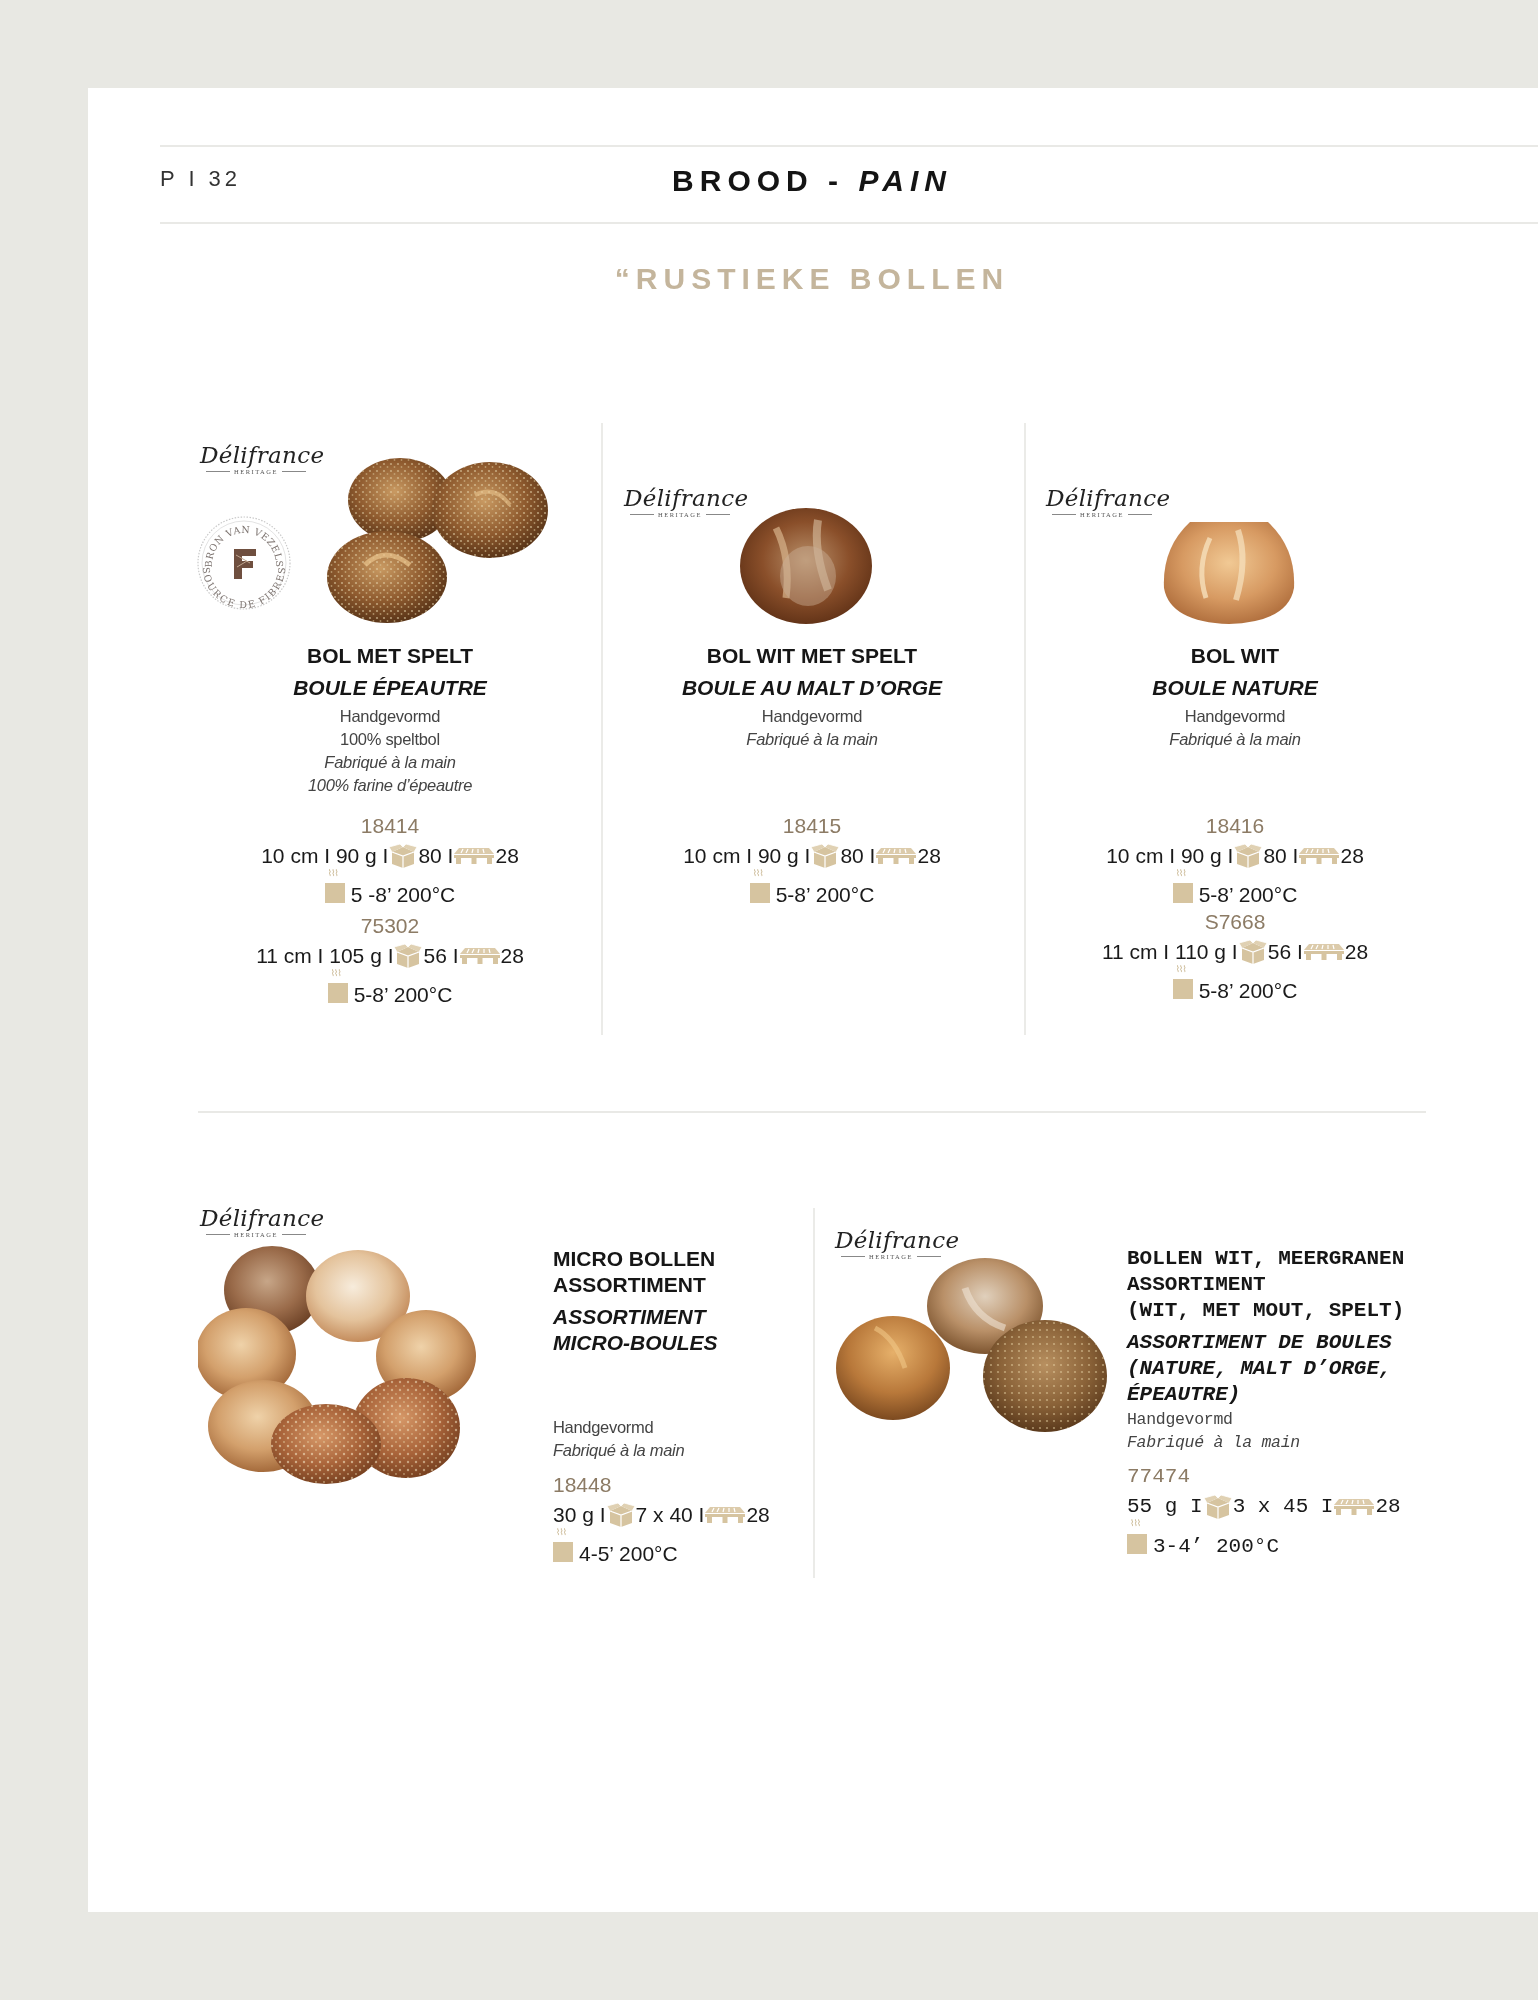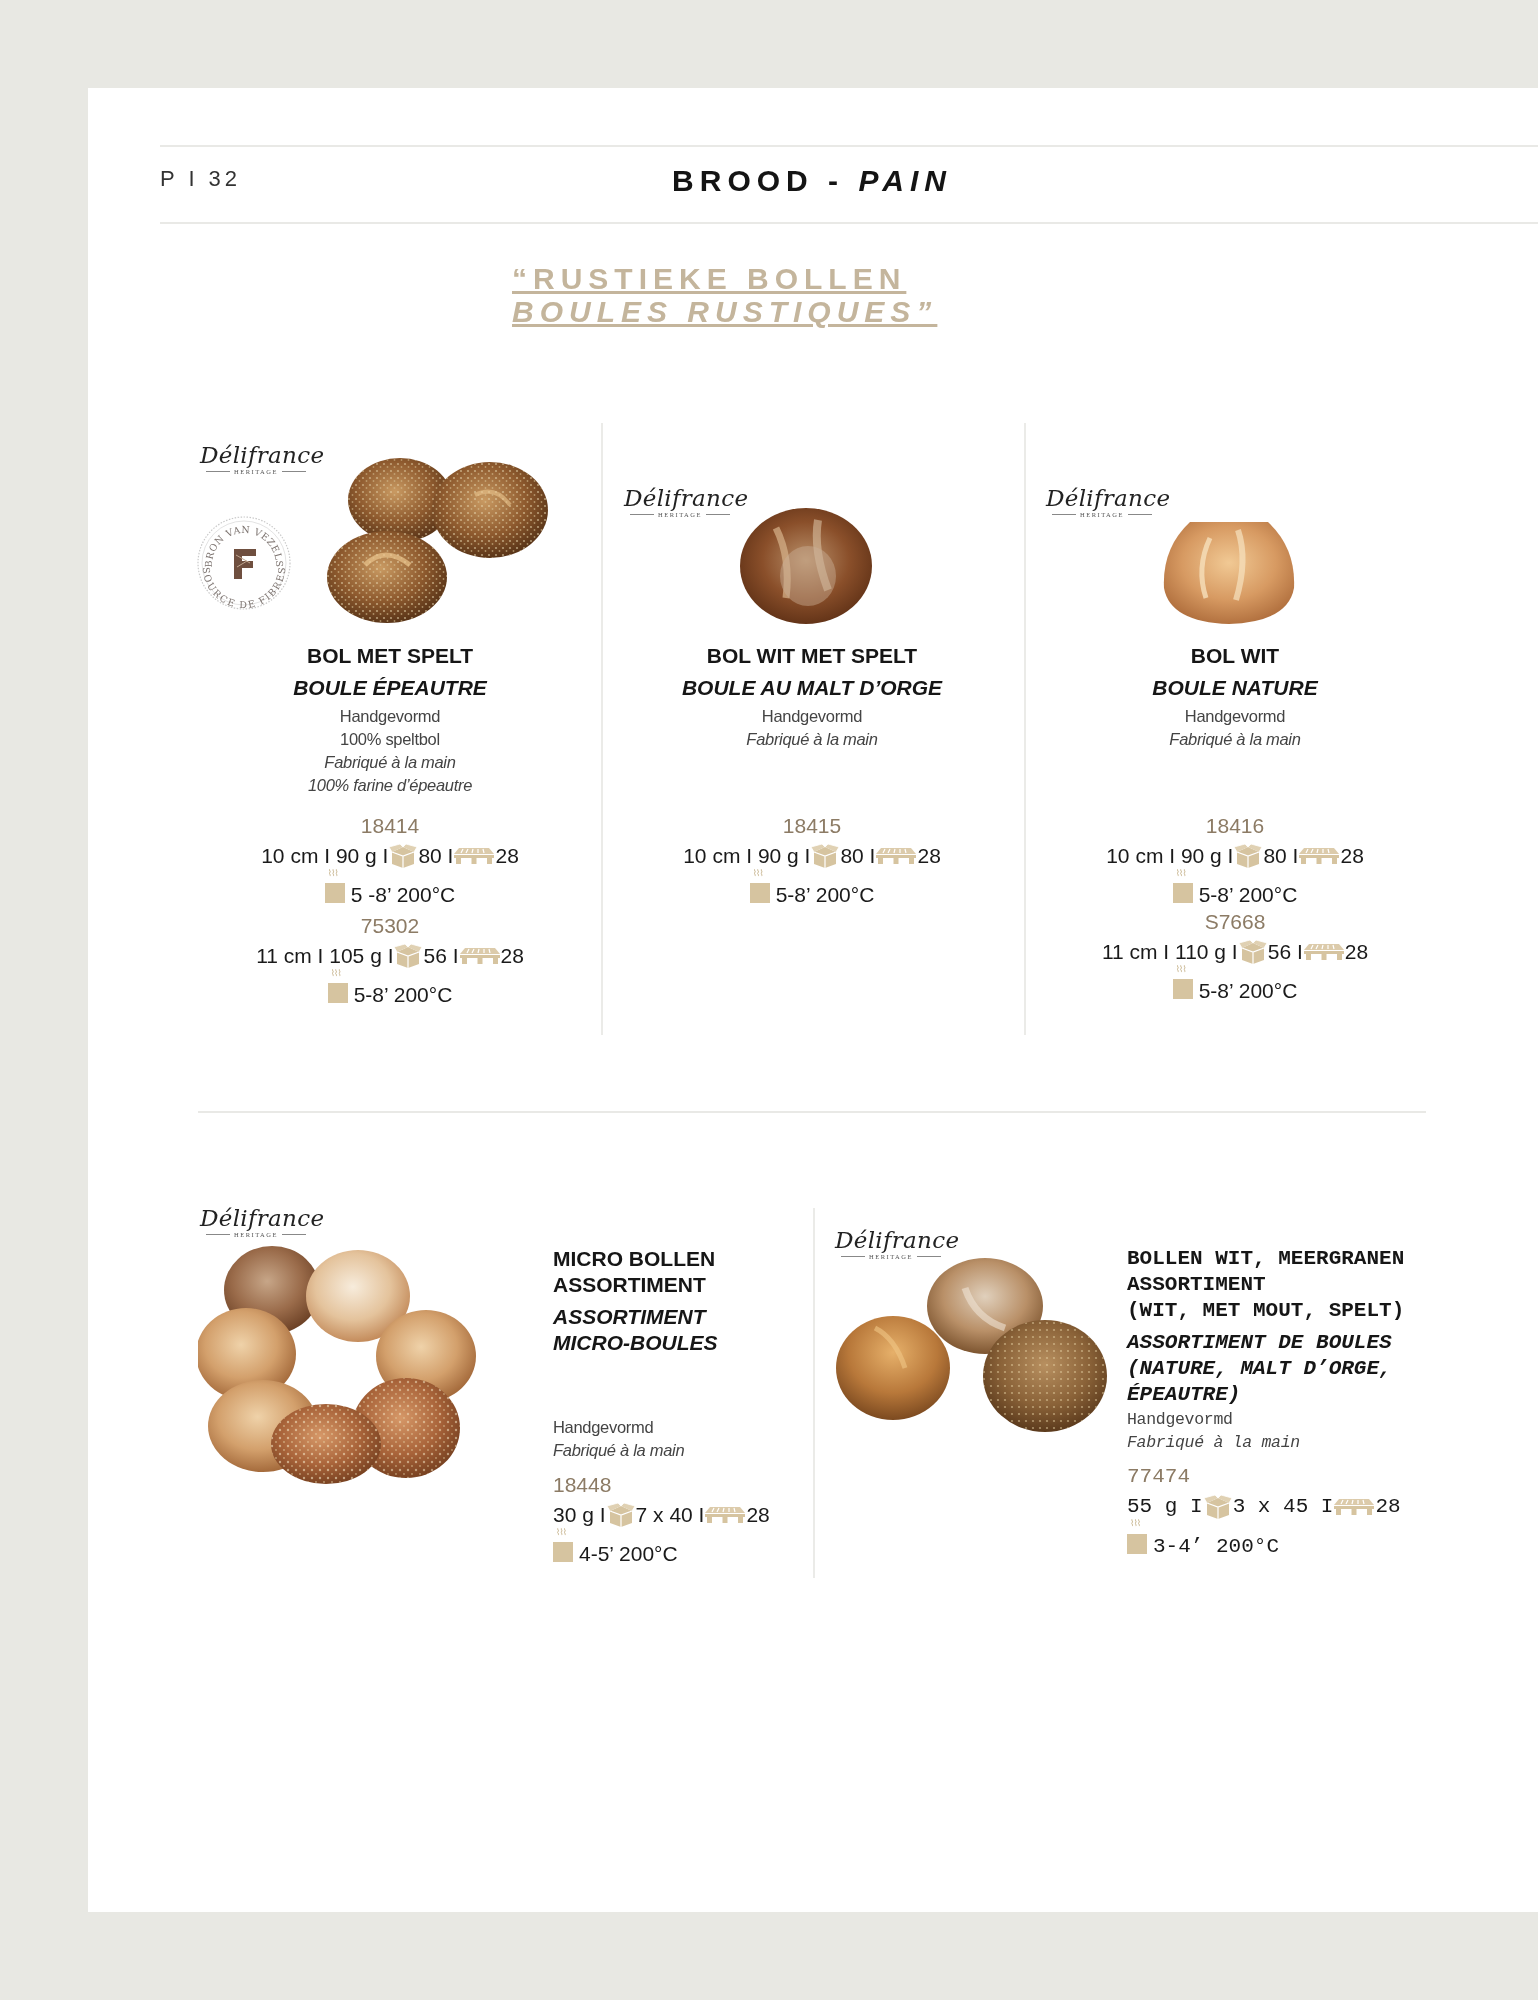--- a/index.html
+++ b/index.html
@@ -13,21 +13,21 @@
     position: absolute; left: 88px; top: 88px; width: 1450px; height: 1824px;
     background: #ffffff;
   }
   .abs { position: absolute; }
   .hline { position: absolute; height: 2px; background: #e9e9e6; }
   .vline { position: absolute; width: 2px; background: #ebebe8; }
 
   .page-num { left: 160px; top: 166px; font-size: 22px; letter-spacing: 4px; color: #333; font-weight: 300; }
   .section-title { left: 612px; width: 400px; top: 164px; text-align: center; font-size: 30px; font-weight: bold; letter-spacing: 6px; color: #141414; }
   .section-title i { font-style: italic; }
-  .collection-title { left: 512px; width: 600px; top: 262px; text-align: left; color: #c4b59c; font-weight: bold; font-size: 30px; letter-spacing: 6px; line-height: 33px; text-decoration: underline; }
+  .collection-title { left: 512px; width: 600px; top: 262px; text-align: center; color: #c4b59c; font-weight: bold; font-size: 30px; letter-spacing: 6px; line-height: 33px; }
   .collection-title .l2 { font-style: italic; }
 
   .brand { position: absolute; text-align: center; }
   .brand .name { font-family: "DejaVu Serif", "Liberation Serif", serif; font-style: italic; font-size: 23px; color: #222; line-height: 24px; letter-spacing: 0.3px; }
   .brand .sub { font-family: "Liberation Serif", serif; font-size: 6.5px; letter-spacing: 1.5px; color: #555; display: flex; align-items: center; gap: 4px; justify-content: center; margin-top: 1px; }
   .brand .sub .dash { display: inline-block; width: 24px; height: 1px; background: #888; }
 
   .product { position: absolute; text-align: center; }
   .p-name-nl { font-weight: bold; font-size: 21px; color: #161616; line-height: 30px; }
   .p-name-fr { font-weight: bold; font-style: italic; font-size: 21px; color: #161616; line-height: 34px; }
@@ -52,21 +52,20 @@
 <div class="page"></div>
 
 <div class="hline" style="left:160px; top:145px; width:1378px;"></div>
 <div class="hline" style="left:160px; top:222px; width:1378px;"></div>
 
 <div class="abs page-num">P I 32</div>
 <div class="abs section-title"><span>BROOD</span><span> - </span><i>PAIN</i></div>
 
 <div class="abs collection-title">
   <div>“RUSTIEKE BOLLEN</div>
-  <div class="l2">BOULES RUSTIQUES”</div>
 </div>
 
 <div class="vline" style="left:601px; top:423px; height:612px;"></div>
 <div class="vline" style="left:1024px; top:423px; height:612px;"></div>
 
 <div class="hline" style="left:198px; top:1111px; width:1228px;"></div>
 
 <div class="vline" style="left:813px; top:1208px; height:370px;"></div>
 
 <div class="brand" style="left:200px; top:443px; width:112px;">

